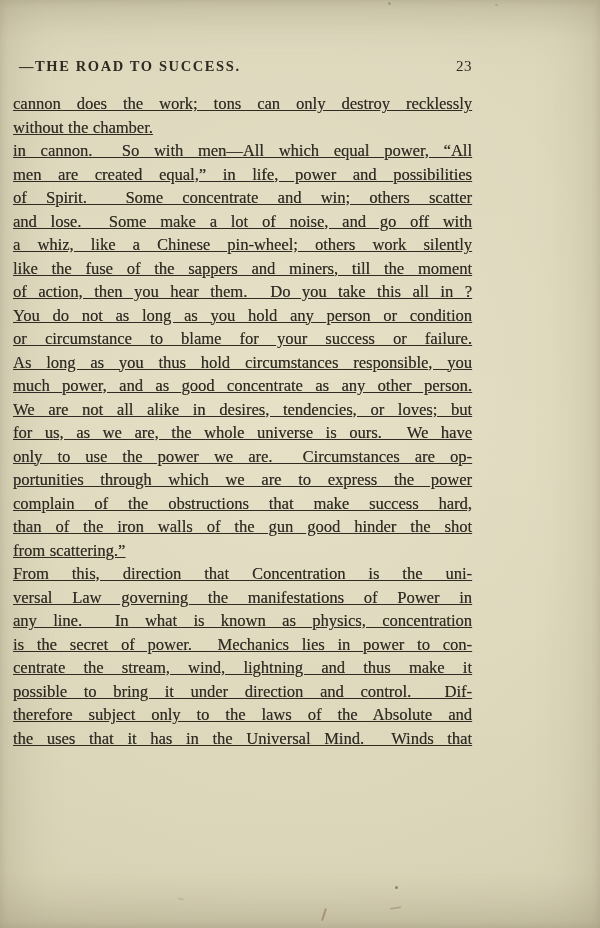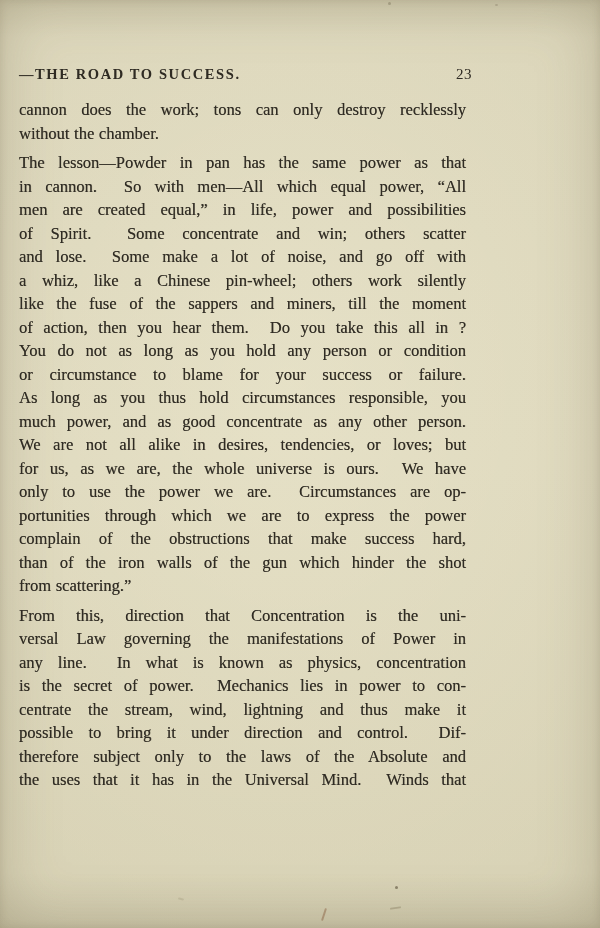--- a/index.html
+++ b/index.html
@@ -30,36 +30,35 @@
     display: flex;
     justify-content: space-between;
     align-items: baseline;
   }
   .running-title {
     font-size: 14.5px;
     font-weight: 700;
     letter-spacing: 1.6px;
     padding-left: 6px;
     white-space: pre;
-    margin-top: 8px;
   }
   .page-number {
     font-size: 15px;
     font-weight: 400;
     letter-spacing: 0.5px;
   }
 
   
   #body-text {
     position: absolute;
     left: 13px;
     top: 92px;
     width: 459px;
   }
-  .paragraph { margin: 6px; }
+  .paragraph { margin: 0; text-decoration: underline; }
   .line {
     font-size: 16.5px;
     line-height: 23.5px;
     white-space: pre-wrap;
     text-align: justify;
     text-align-last: justify;
     word-spacing: 0.5px;
     text-shadow: 0.3px 0 0 rgba(47, 43, 35, 0.55);
   }
   .line.flush {
@@ -92,38 +91,37 @@
     <span class="running-title">—THE ROAD TO SUCCESS.</span>
     <span class="page-number">23</span>
   </div>
 
   <div id="body-text">
       <div class="paragraph">
         <div class="line">cannon does the work; tons can only destroy recklessly</div>
         <div class="line flush">without the chamber.</div>
       </div>
       <div class="paragraph">
-        <div class="line">The lesson—Powder in pan has the same power as that</div>
         <div class="line">in cannon.  So with men—All which equal power, “All</div>
         <div class="line">men are created equal,” in life, power and possibilities</div>
         <div class="line">of Spirit.  Some concentrate and win; others scatter</div>
         <div class="line">and lose.  Some make a lot of noise, and go off with</div>
         <div class="line">a whiz, like a Chinese pin-wheel; others work silently</div>
         <div class="line">like the fuse of the sappers and miners, till the moment</div>
         <div class="line">of action, then you hear them.  Do you take this all in ?</div>
         <div class="line">You do not as long as you hold any person or condition</div>
         <div class="line">or circumstance to blame for your success or failure.</div>
         <div class="line">As long as you thus hold circumstances responsible, you</div>
         <div class="line">much power, and as good concentrate as any other person.</div>
         <div class="line">We are not all alike in desires, tendencies, or loves; but</div>
         <div class="line">for us, as we are, the whole universe is ours.  We have</div>
         <div class="line">only to use the power we are.  Circumstances are op-</div>
         <div class="line">portunities through which we are to express the power</div>
         <div class="line">complain of the obstructions that make success hard,</div>
-        <div class="line">than of the iron walls of the gun which hinder the shot</div>
+        <div class="line">than of the iron walls of the gun good hinder the shot</div>
         <div class="line flush">from scattering.”</div>
       </div>
       <div class="paragraph">
         <div class="line">From this, direction that Concentration is the uni-</div>
         <div class="line">versal Law governing the manifestations of Power in</div>
         <div class="line">any line.  In what is known as physics, concentration</div>
         <div class="line">is the secret of power.  Mechanics lies in power to con-</div>
         <div class="line">centrate the stream, wind, lightning and thus make it</div>
         <div class="line">possible to bring it under direction and control.  Dif-</div>
         <div class="line">therefore subject only to the laws of the Absolute and</div>

